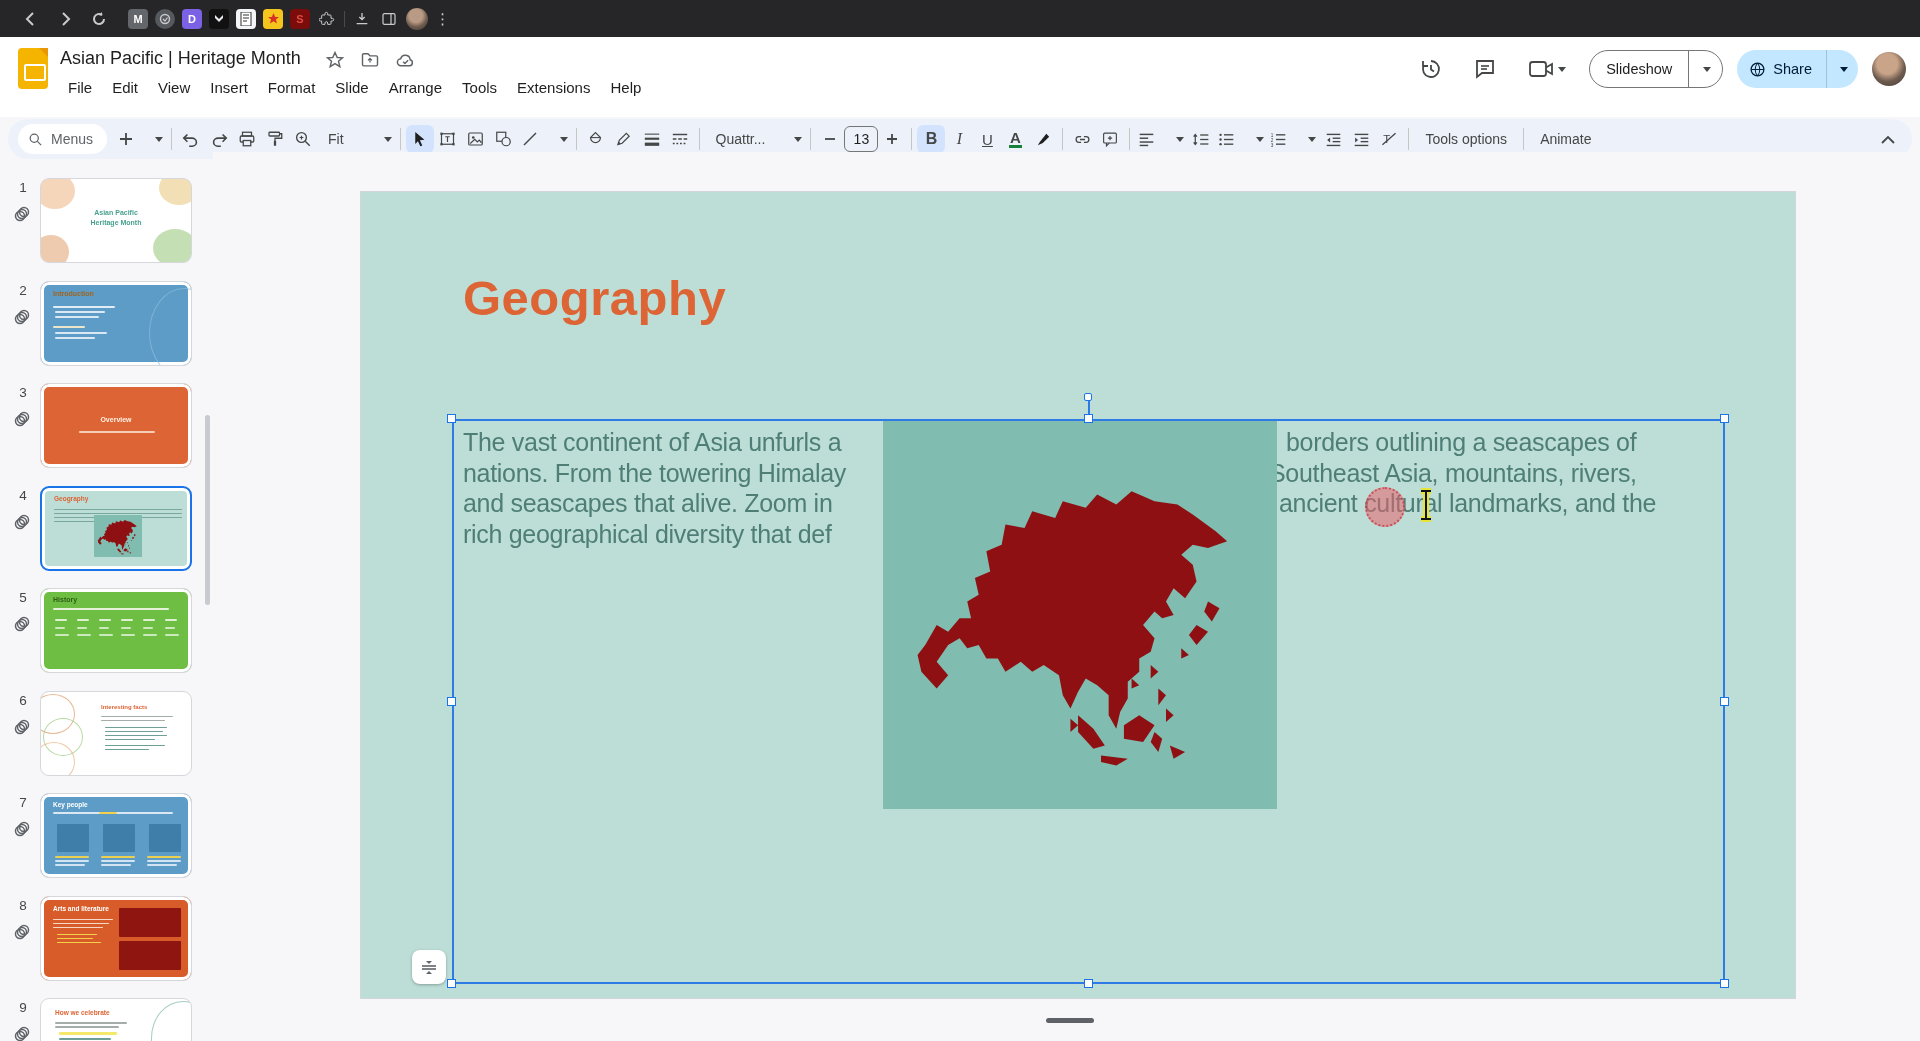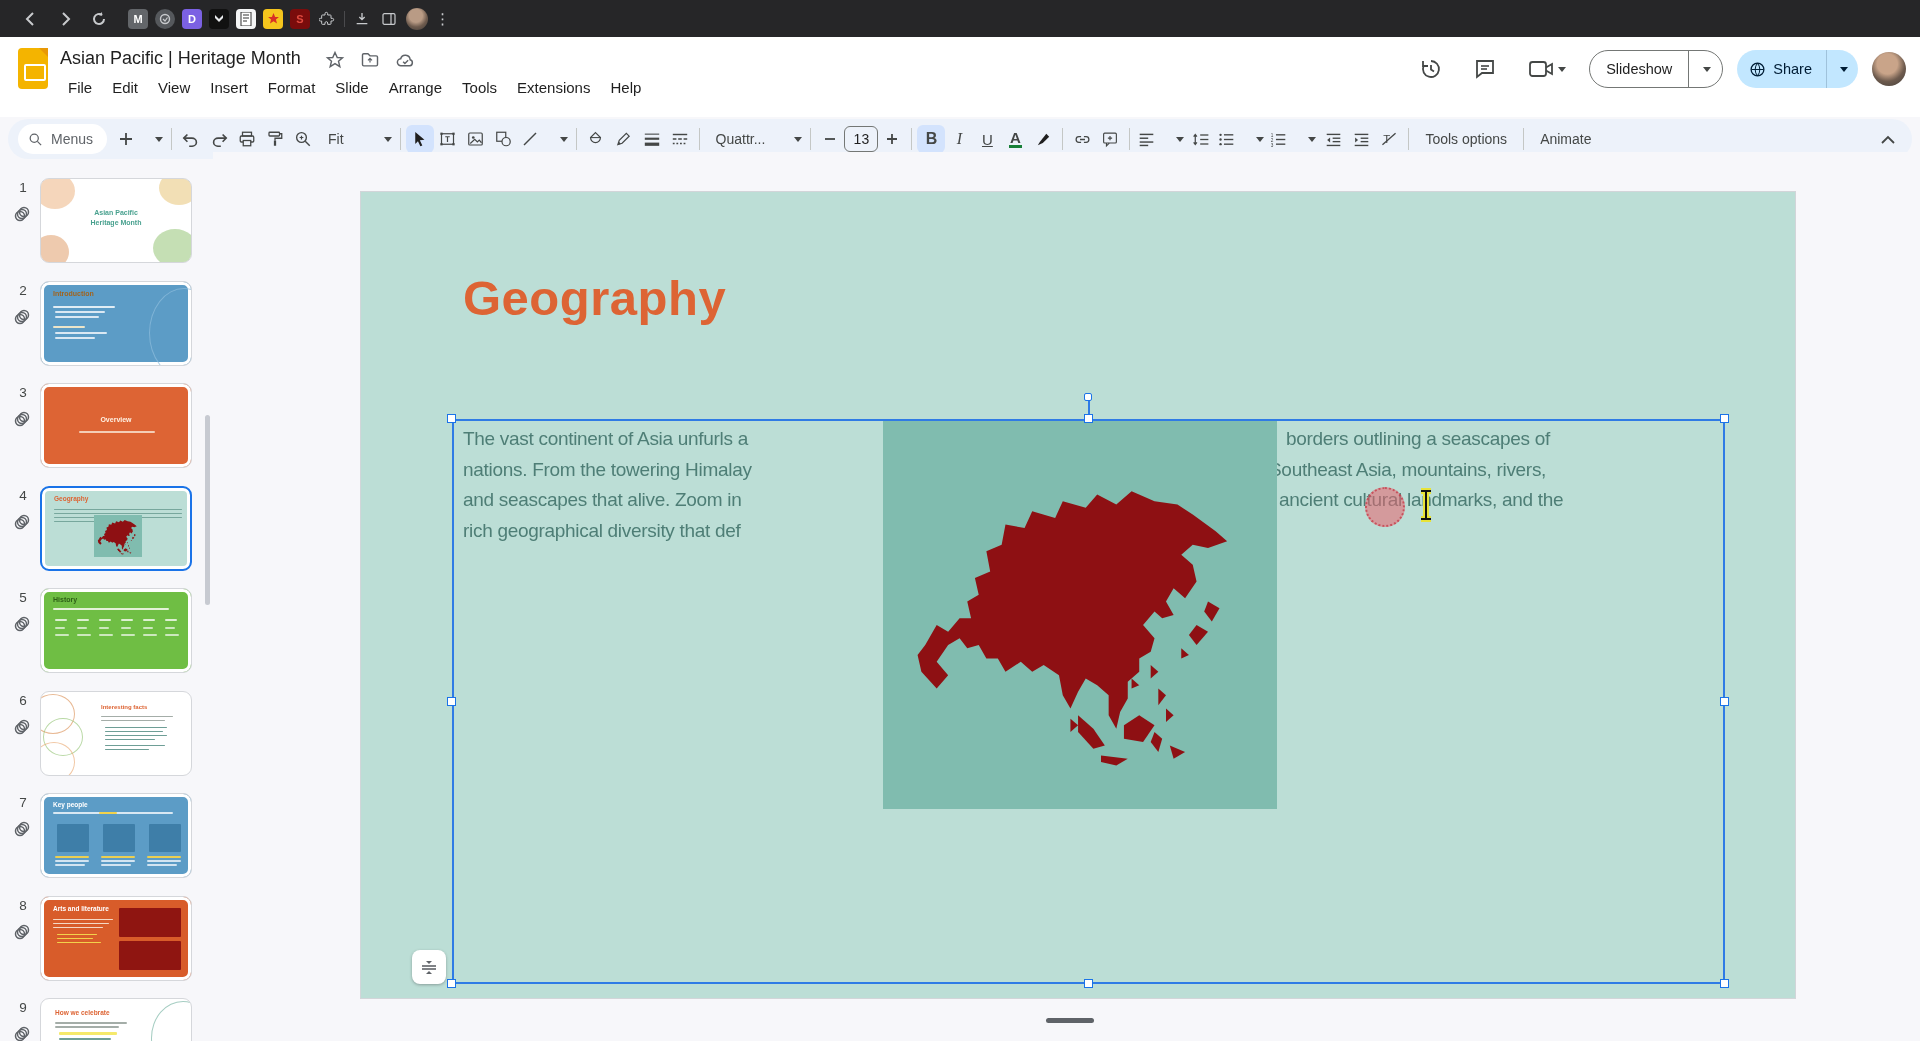--- a/index.html
+++ b/index.html
@@ -68,21 +68,21 @@
   .vtick { position:absolute; right:0; height:1px; background:#9AA0A6; }
   .vnum { position:absolute; right:8px; font-size:11px; color:#5F6368; transform:rotate(-90deg); }
   .imark { position:absolute; }
   .imark .bar { width:12px; height:4px; background:#4285F4; }
   .imark .tri { width:0; height:0; border-left:6px solid transparent; border-right:6px solid transparent; border-top:7px solid #4285F4; }
 
   
   #canvas { position:absolute; left:213px; top:152px; width:1707px; height:889px; background:#F7F7FA; }
   #slide { position:absolute; left:147px; top:39px; width:1436px; height:808px; background:#BCDED6; border:1px solid #D2D5D9; }
   #slide-title { position:absolute; left:102px; top:78px; font-size:49px; font-weight:600; color:#DD6434; letter-spacing:.5px; }
-  .bodyline { position:absolute; font-size:19px; letter-spacing:-0.3px; color:#4E7E76; white-space:nowrap; z-index:4; }
+  .bodyline { position:absolute; font-size:25px; letter-spacing:-0.3px; color:#4E7E76; white-space:nowrap; z-index:4; }
   #imgbox { position:absolute; left:522px; top:228px; width:394px; height:389px; background:#80BCAF; z-index:5; }
   #imgbox svg { position:absolute; left:1%; top:8%; width:97%; height:86%; }
   #selbox { position:absolute; left:91px; top:227px; width:1273px; height:565px; border:2px solid #2F7BE5; z-index:6; pointer-events:none; }
   .handle { position:absolute; width:9px; height:9px; background:#fff; border:1.5px solid #1A73E8; z-index:7; }
   #rot-line { position:absolute; left:727px; top:206px; width:1.5px; height:21px; background:#2F7BE5; z-index:6; }
   #rot-dot { position:absolute; left:723px; top:201px; width:8px; height:8px; background:#fff; border:1.5px solid #1A73E8; border-radius:2px; z-index:7; }
   #autofit { position:absolute; left:51px; top:758px; width:34px; height:34px; background:#fff; border-radius:8px; box-shadow:0 1px 3px rgba(60,64,67,.4); display:flex; align-items:center; justify-content:center; z-index:8; }
   #click-ripple { position:absolute; left:1004px; top:295px; width:40px; height:40px; border-radius:50%; background:rgba(231,98,109,.55); border:2px dotted rgba(197,57,70,.75); z-index:9; }
   #ibeam { position:absolute; left:1056px; top:296px; z-index:10; }
   #notes-handle { position:absolute; left:833px; top:866px; width:48px; height:5px; background:#5F6368; border-radius:3px; }

